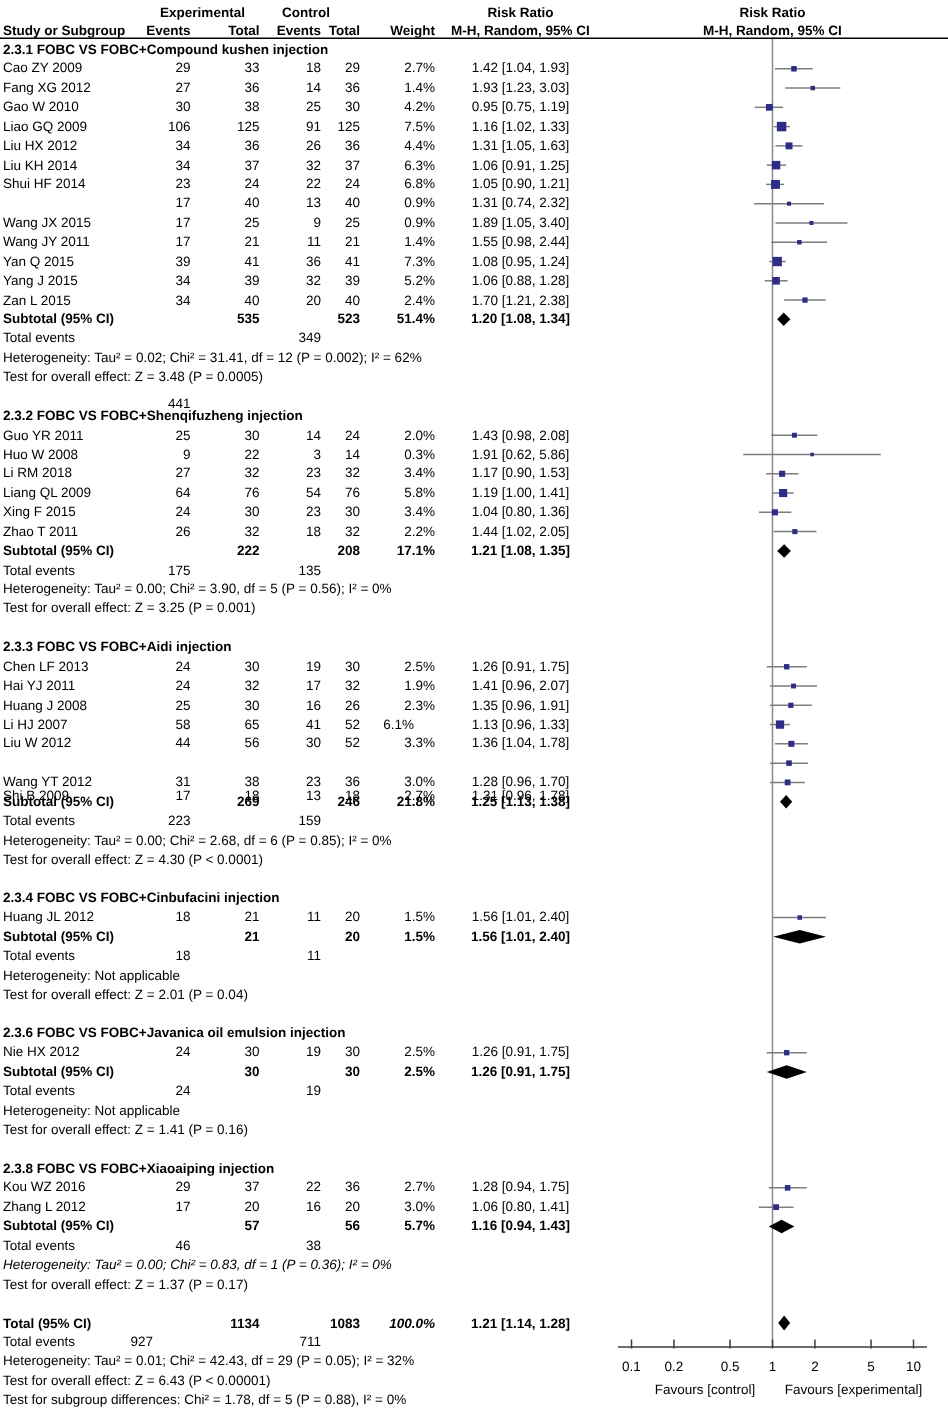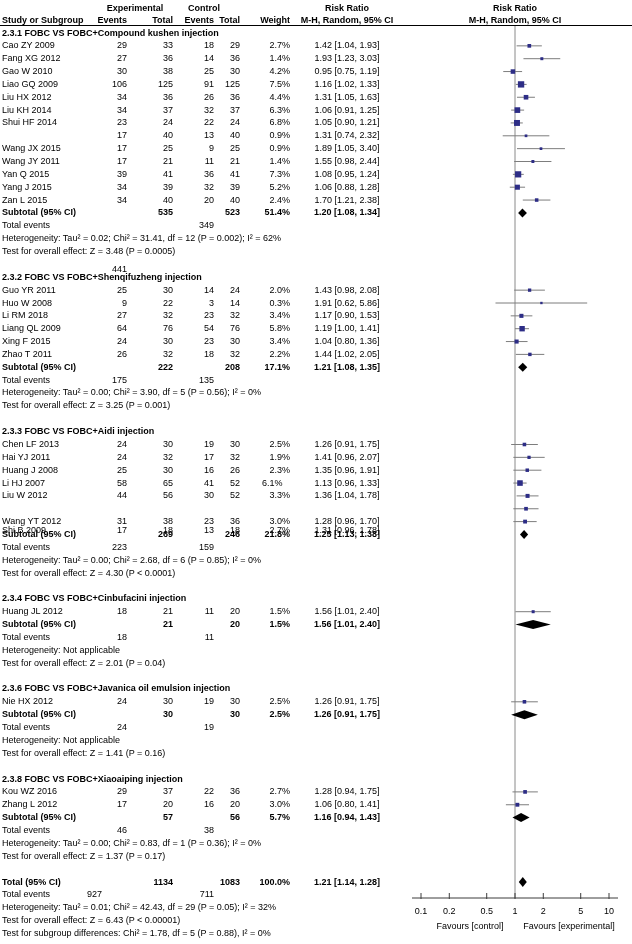--- a/index.html
+++ b/index.html
@@ -369,21 +369,21 @@
         <span class="c" style="left: 200px; width: 40px; text-align: right;">26</span>
         <span class="c" style="left: 246px; width: 44px; text-align: right;">2.3%</span>
         <span class="c" style="left: 293px; width: 108px; text-align: center;">1.35 [0.96, 1.91]</span>
       </div>
       <div class="row" style="top: 477.55px;">
         <span class="c" style="left: 2px; width: 230px; text-align: left;">Li HJ 2007</span>
         <span class="c" style="left: 87px; width: 40px; text-align: right;">58</span>
         <span class="c" style="left: 133px; width: 40px; text-align: right;">65</span>
         <span class="c" style="left: 174px; width: 40px; text-align: right;">41</span>
         <span class="c" style="left: 200px; width: 40px; text-align: right;">52</span>
-        <span class="c" style="left: 262px; width: 44px; ">6.1%</span>
+        <span class="c" style="left: 232px; width: 44px; text-align: right;">6.1%</span>
         <span class="c" style="left: 293px; width: 108px; text-align: center;">1.13 [0.96, 1.33]</span>
       </div>
       <div class="row" style="top: 490.4px;">
         <span class="c" style="left: 2px; width: 230px; text-align: left;">Liu W 2012</span>
         <span class="c" style="left: 87px; width: 40px; text-align: right;">44</span>
         <span class="c" style="left: 133px; width: 40px; text-align: right;">56</span>
         <span class="c" style="left: 174px; width: 40px; text-align: right;">30</span>
         <span class="c" style="left: 200px; width: 40px; text-align: right;">52</span>
         <span class="c" style="left: 246px; width: 44px; text-align: right;">3.3%</span>
         <span class="c" style="left: 293px; width: 108px; text-align: center;">1.36 [1.04, 1.78]</span>
@@ -510,31 +510,31 @@
         <span class="c b" style="left: 133px; width: 40px; text-align: right;">57</span>
         <span class="c b" style="left: 200px; width: 40px; text-align: right;">56</span>
         <span class="c b" style="left: 246px; width: 44px; text-align: right;">5.7%</span>
         <span class="c b" style="left: 293px; width: 108px; text-align: center;">1.16 [0.94, 1.43]</span>
       </div>
       <div class="row" style="top: 824.95px;">
         <span class="c" style="left: 2px; width: 230px; text-align: left;">Total events</span>
         <span class="c" style="left: 87px; width: 40px; text-align: right;">46</span>
         <span class="c" style="left: 174px; width: 40px; text-align: right;">38</span>
       </div>
-      <div class="row" style="top: 837.8px;">
+      <div class="row" style="top: 837.8px; font-style: italic;">
         <span class="c" style="left: 2px; width: 230px; text-align: left;">Heterogeneity: Tau² = 0.00; Chi² = 0.83, df = 1 (P = 0.36); I² = 0%</span>
       </div>
       <div class="row" style="top: 850.65px;">
         <span class="c" style="left: 2px; width: 230px; text-align: left;">Test for overall effect: Z = 1.37 (P = 0.17)</span>
       </div>
       <div class="row" style="top: 876.5px;">
         <span class="c b" style="left: 2px; width: 230px; text-align: left;">Total (95% CI)</span>
         <span class="c b" style="left: 133px; width: 40px; text-align: right;">1134</span>
         <span class="c b" style="left: 200px; width: 40px; text-align: right;">1083</span>
-        <span class="c b" style="left: 246px; width: 44px; text-align: right;">100.0%</span>
+        <span class="c b" style="left: 246px; width: 44px; text-align: right; font-style: italic;">100.0%</span>
         <span class="c b" style="left: 293px; width: 108px; text-align: center;">1.21 [1.14, 1.28]</span>
       </div>
       <div class="row" style="top: 889.35px;">
         <span class="c" style="left: 2px; width: 230px; text-align: left;">Total events</span>
         <span class="c" style="left: 87px; width: 40px; text-align: left;">927</span>
         <span class="c" style="left: 174px; width: 40px; text-align: right;">711</span>
       </div>
       <div class="row" style="top: 902.2px;">
         <span class="c" style="left: 2px; width: 230px; text-align: left;">Heterogeneity: Tau² = 0.01; Chi² = 42.43, df = 29 (P = 0.05); I² = 32%</span>
       </div>

